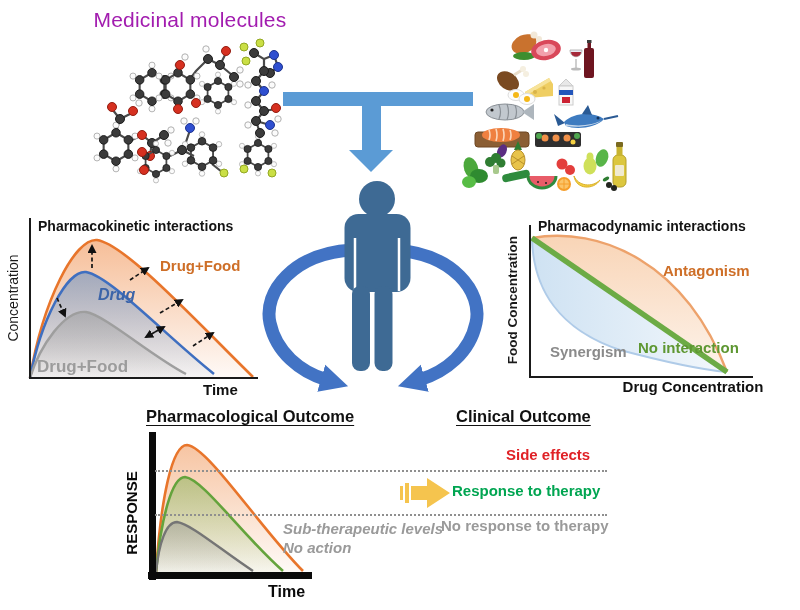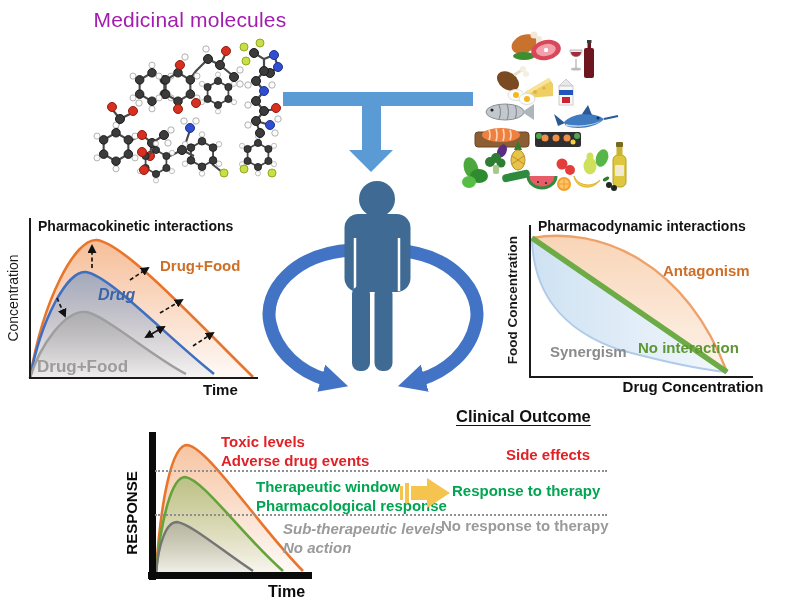--- a/index.html
+++ b/index.html
@@ -335,20 +335,21 @@
     <line x1="25" y1="15" x2="25" y2="167" stroke="#1a1a1a" stroke-width="2"></line>
     <line x1="24" y1="167" x2="248" y2="167" stroke="#1a1a1a" stroke-width="2"></line>
     <text x="33" y="21" font-size="14" font-weight="700" fill="#141414">Pharmacodynamic interactions</text>
     <text transform="translate(12,90) rotate(-90)" text-anchor="middle" font-size="13.5" font-weight="700" fill="#1a1a1a">Food Concentration</text>
     <text x="188" y="182" text-anchor="middle" font-size="15" font-weight="700" fill="#111111">Drug Concentration</text>
     <text x="158" y="66" font-size="15" font-weight="700" fill="#CE6F28">Antagonism</text>
     <text x="45" y="147" font-size="15" font-weight="700" fill="#8A8A8A">Synergism</text>
     <text x="133" y="143" font-size="15" font-weight="700" fill="#5E9732">No interaction</text>
   </svg>
 
+  <div class="abs outcome-title" style="left:146px;top:407px;">Pharmacological Outcome</div>
   <div class="abs outcome-title" style="left:456px;top:407px;">Clinical Outcome</div>
 
   <svg class="abs" style="left:120px;top:428px;" width="200" height="175" viewBox="0 0 200 175">
     <defs>
       <linearGradient id="gradO2" x1="0" y1="0" x2="0" y2="1">
         <stop offset="0" stop-color="#ED7D31" stop-opacity="0.45"></stop>
         <stop offset="1" stop-color="#ED7D31" stop-opacity="0.04"></stop>
       </linearGradient>
       <linearGradient id="gradG2" x1="0" y1="0" x2="0" y2="1">
         <stop offset="0" stop-color="#70AD47" stop-opacity="0.45"></stop>
@@ -367,28 +368,20 @@
     <path d="M36,144 C39,115 46,94 57,94 C71,96 101,122 133,143" fill="none" stroke="#757575" stroke-width="2.4"></path>
     <rect x="29" y="4" width="7" height="148" fill="#0a0a0a"></rect>
     <rect x="28" y="144" width="164" height="7" fill="#0a0a0a"></rect>
     <text transform="translate(17,85) rotate(-90)" text-anchor="middle" font-size="15" font-weight="700" fill="#0a0a0a">RESPONSE</text>
     <text x="148" y="169" font-size="16" font-weight="700" fill="#0a0a0a">Time</text>
   </svg>
 
   <div class="dotline" style="left:155px;top:470px;"></div>
   <div class="dotline" style="left:155px;top:514px;"></div>
 
-  <div class="lbl red" style="left:221px;top:433px;">
-    <div>Toxic levels</div>
-    <div>Adverse drug events</div>
-  </div>
-  <div class="lbl grn" style="left:256px;top:478px;">
-    <div>Therapeutic window</div>
-    <div>Pharmacological response</div>
-  </div>
   <div class="lbl gry" style="left:283px;top:520px;font-style:italic;">
     <div>Sub-therapeutic levels</div>
     <div>No action</div>
   </div>
 
   <div class="lbl red" style="left:506px;top:446px;">Side effects</div>
   <div class="lbl gry" style="left:441px;top:517px;">No response to therapy</div>
   <div class="lbl grn" style="left:452px;top:482px;">Response to therapy</div>
 
   <svg class="abs" style="left:400px;top:474px;" width="56" height="40" viewBox="0 0 56 40">

